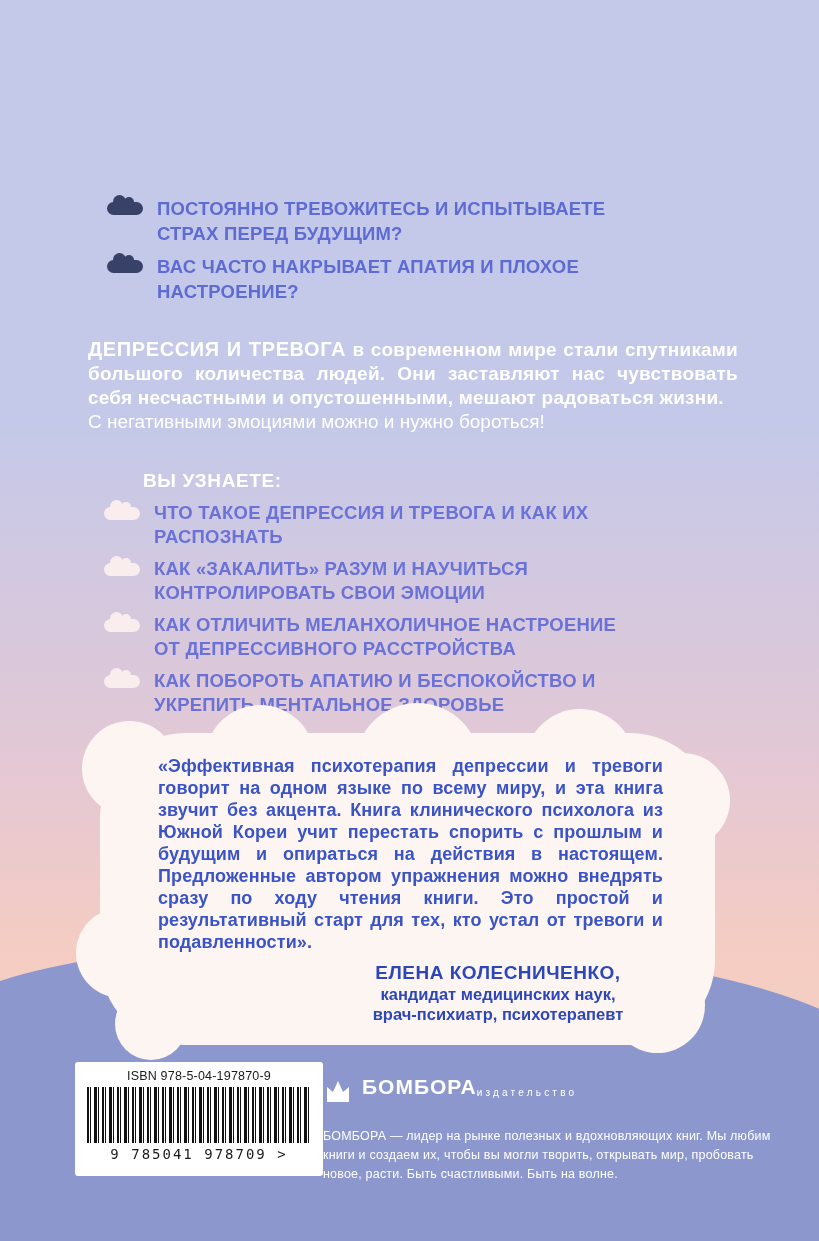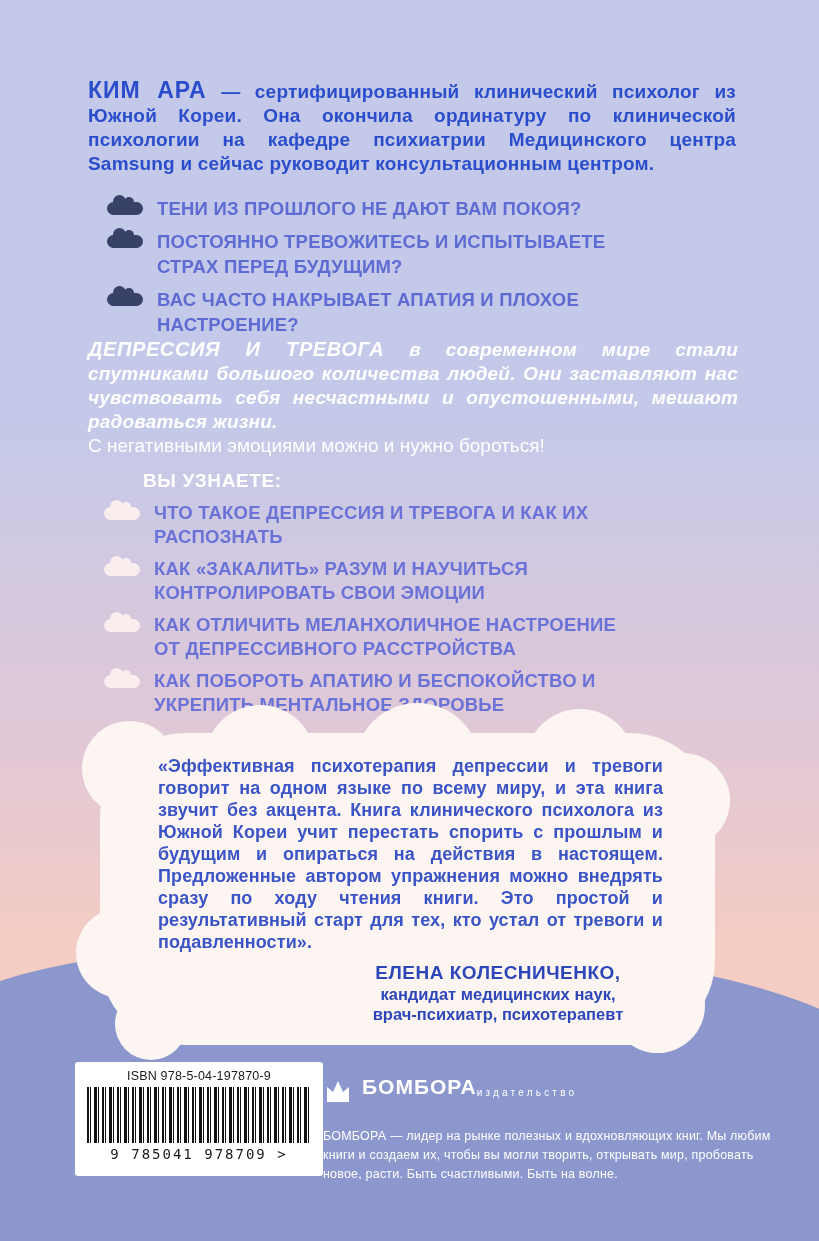--- a/index.html
+++ b/index.html
@@ -41,21 +41,21 @@
   .questions{position:absolute;left:107px;top:196px;width:600px;}
   .q-item{display:flex;gap:14px;margin-bottom:8px;}
   .q-text{
     color:var(--bullet_blue,#5d6bd3);
     font-size:18.5px;font-weight:700;line-height:25px;
     max-width:470px;letter-spacing:.2px;
   }
 
   
   .para-wrap{position:absolute;left:88px;top:337px;width:650px;color:#fff;}
-  .para{font-size:19px;font-weight:700;line-height:24px;text-align:justify;letter-spacing:.2px;font-style:italic;}
+  .para{font-size:19px;font-weight:700;line-height:24px;text-align:justify;letter-spacing:.2px;}
   .para-lead{font-size:20px;letter-spacing:.6px;}
   .para-cta{font-size:19px;font-weight:400;line-height:24px;margin-top:0;}
 
   
   .learn-title{
     position:absolute;left:143px;top:470px;
     color:#fff;font-size:19px;font-weight:700;letter-spacing:.6px;
   }
   .learn{position:absolute;left:104px;top:501px;width:610px;}
   .l-item{display:flex;gap:14px;margin-bottom:8px;}
@@ -127,27 +127,22 @@
     color:#fff;font-size:12.5px;font-weight:400;line-height:19px;letter-spacing:.2px;
   }
 </style>
 </head>
 <body>
 
 <div class="page">
 
   <div class="hill"></div>
 
-  <div class="intro"><span class="intro-name">КИМ АРА</span><span> — сертифицированный клинический психолог из Южной Кореи. Она окончила ординатуру по клинической психологии на кафедре психиатрии Медицинского центра Samsung и сейчас руководит консультационным центром.</span></div>
 
   <div class="questions">
-    <div class="q-item">
-      <span class="cloud dark"></span>
-      <span class="q-text">ТЕНИ ИЗ ПРОШЛОГО НЕ ДАЮТ ВАМ ПОКОЯ?</span>
-    </div>
     <div class="q-item">
       <span class="cloud dark"></span>
       <span class="q-text">ПОСТОЯННО ТРЕВОЖИТЕСЬ И ИСПЫТЫВАЕТЕ СТРАХ ПЕРЕД БУДУЩИМ?</span>
     </div>
     <div class="q-item">
       <span class="cloud dark"></span>
       <span class="q-text">ВАС ЧАСТО НАКРЫВАЕТ АПАТИЯ И ПЛОХОЕ НАСТРОЕНИЕ?</span>
     </div>
   </div>
 

